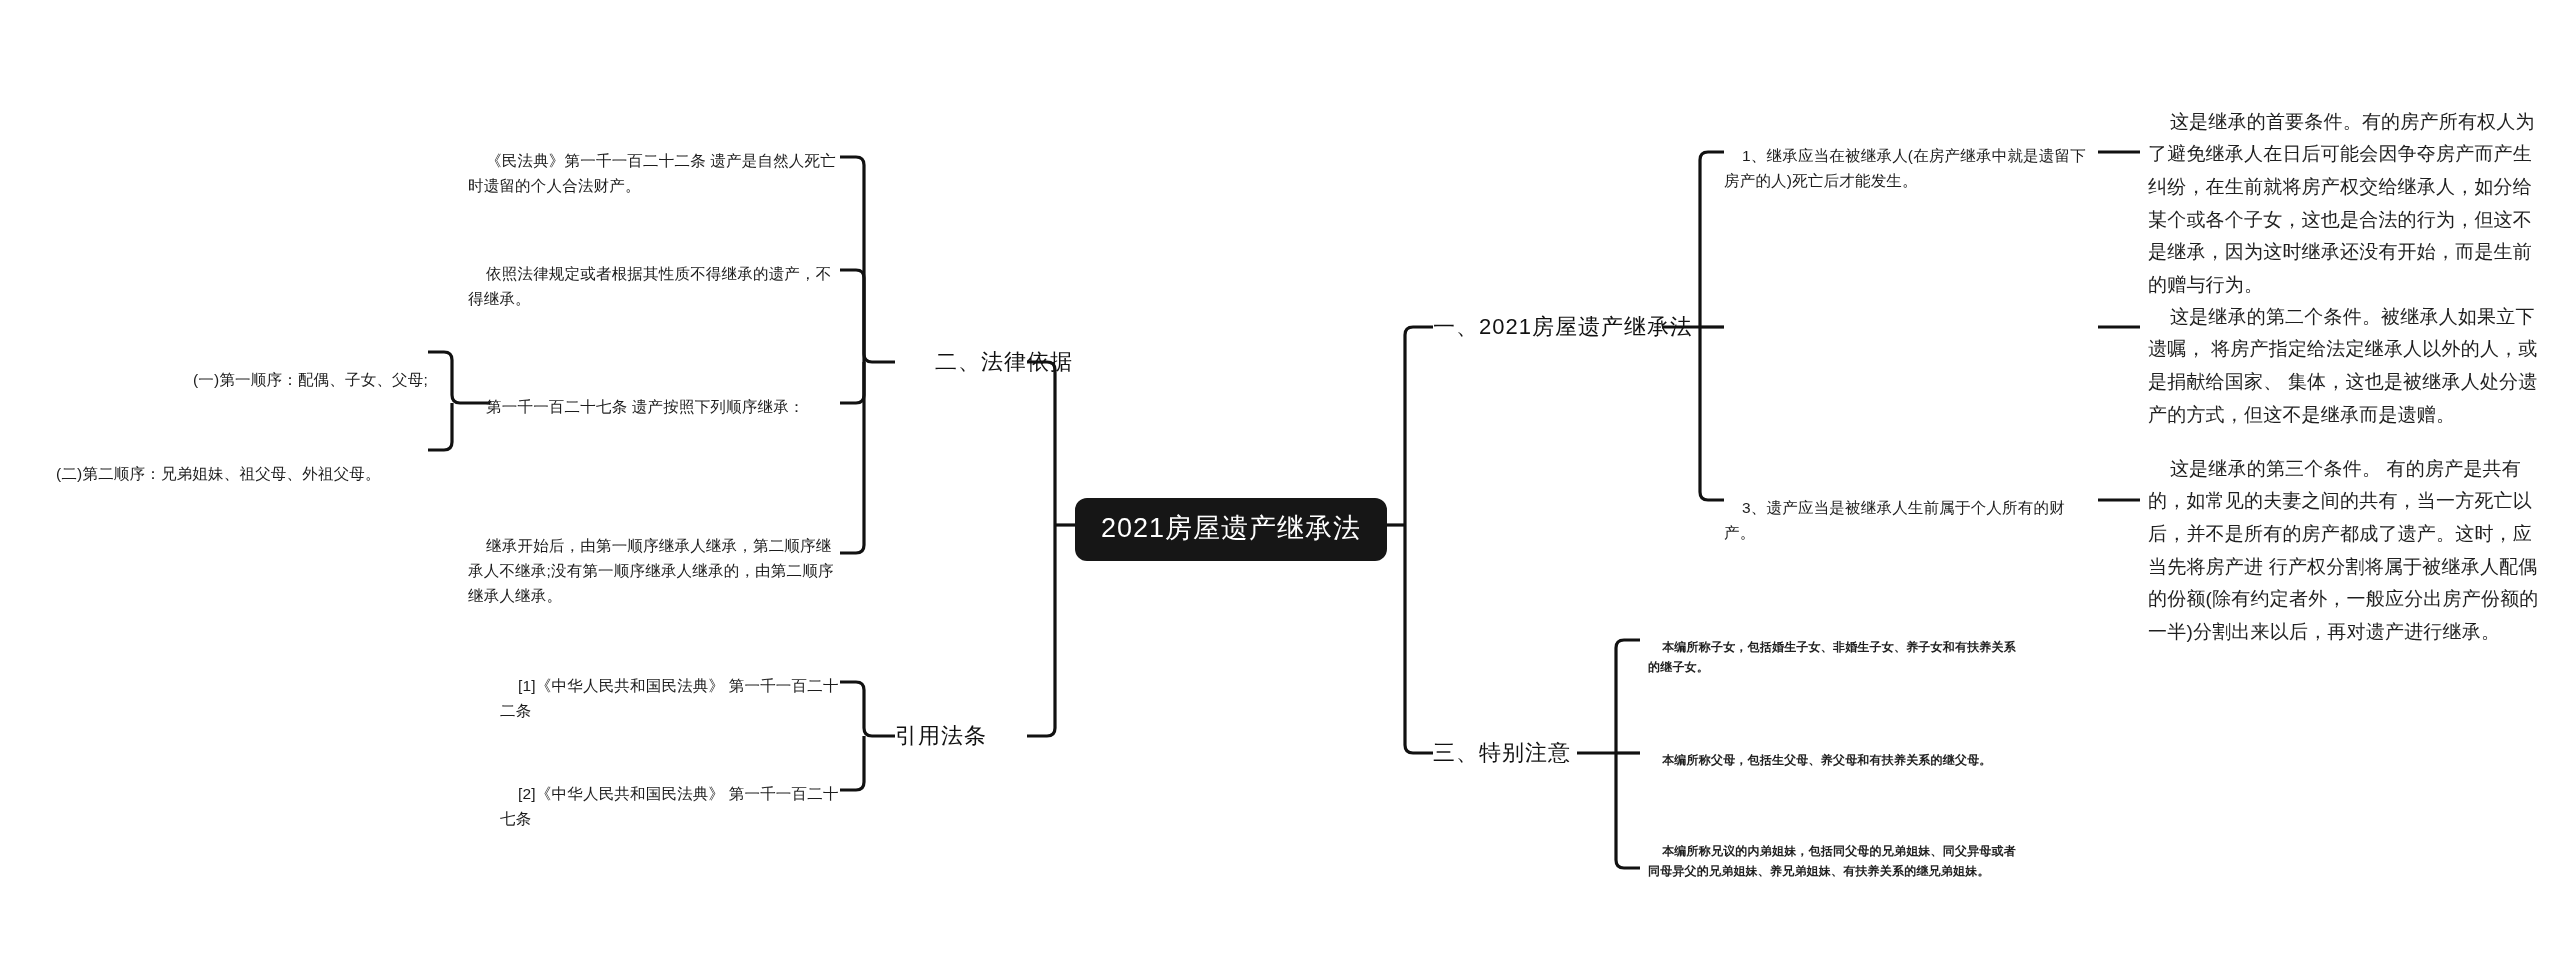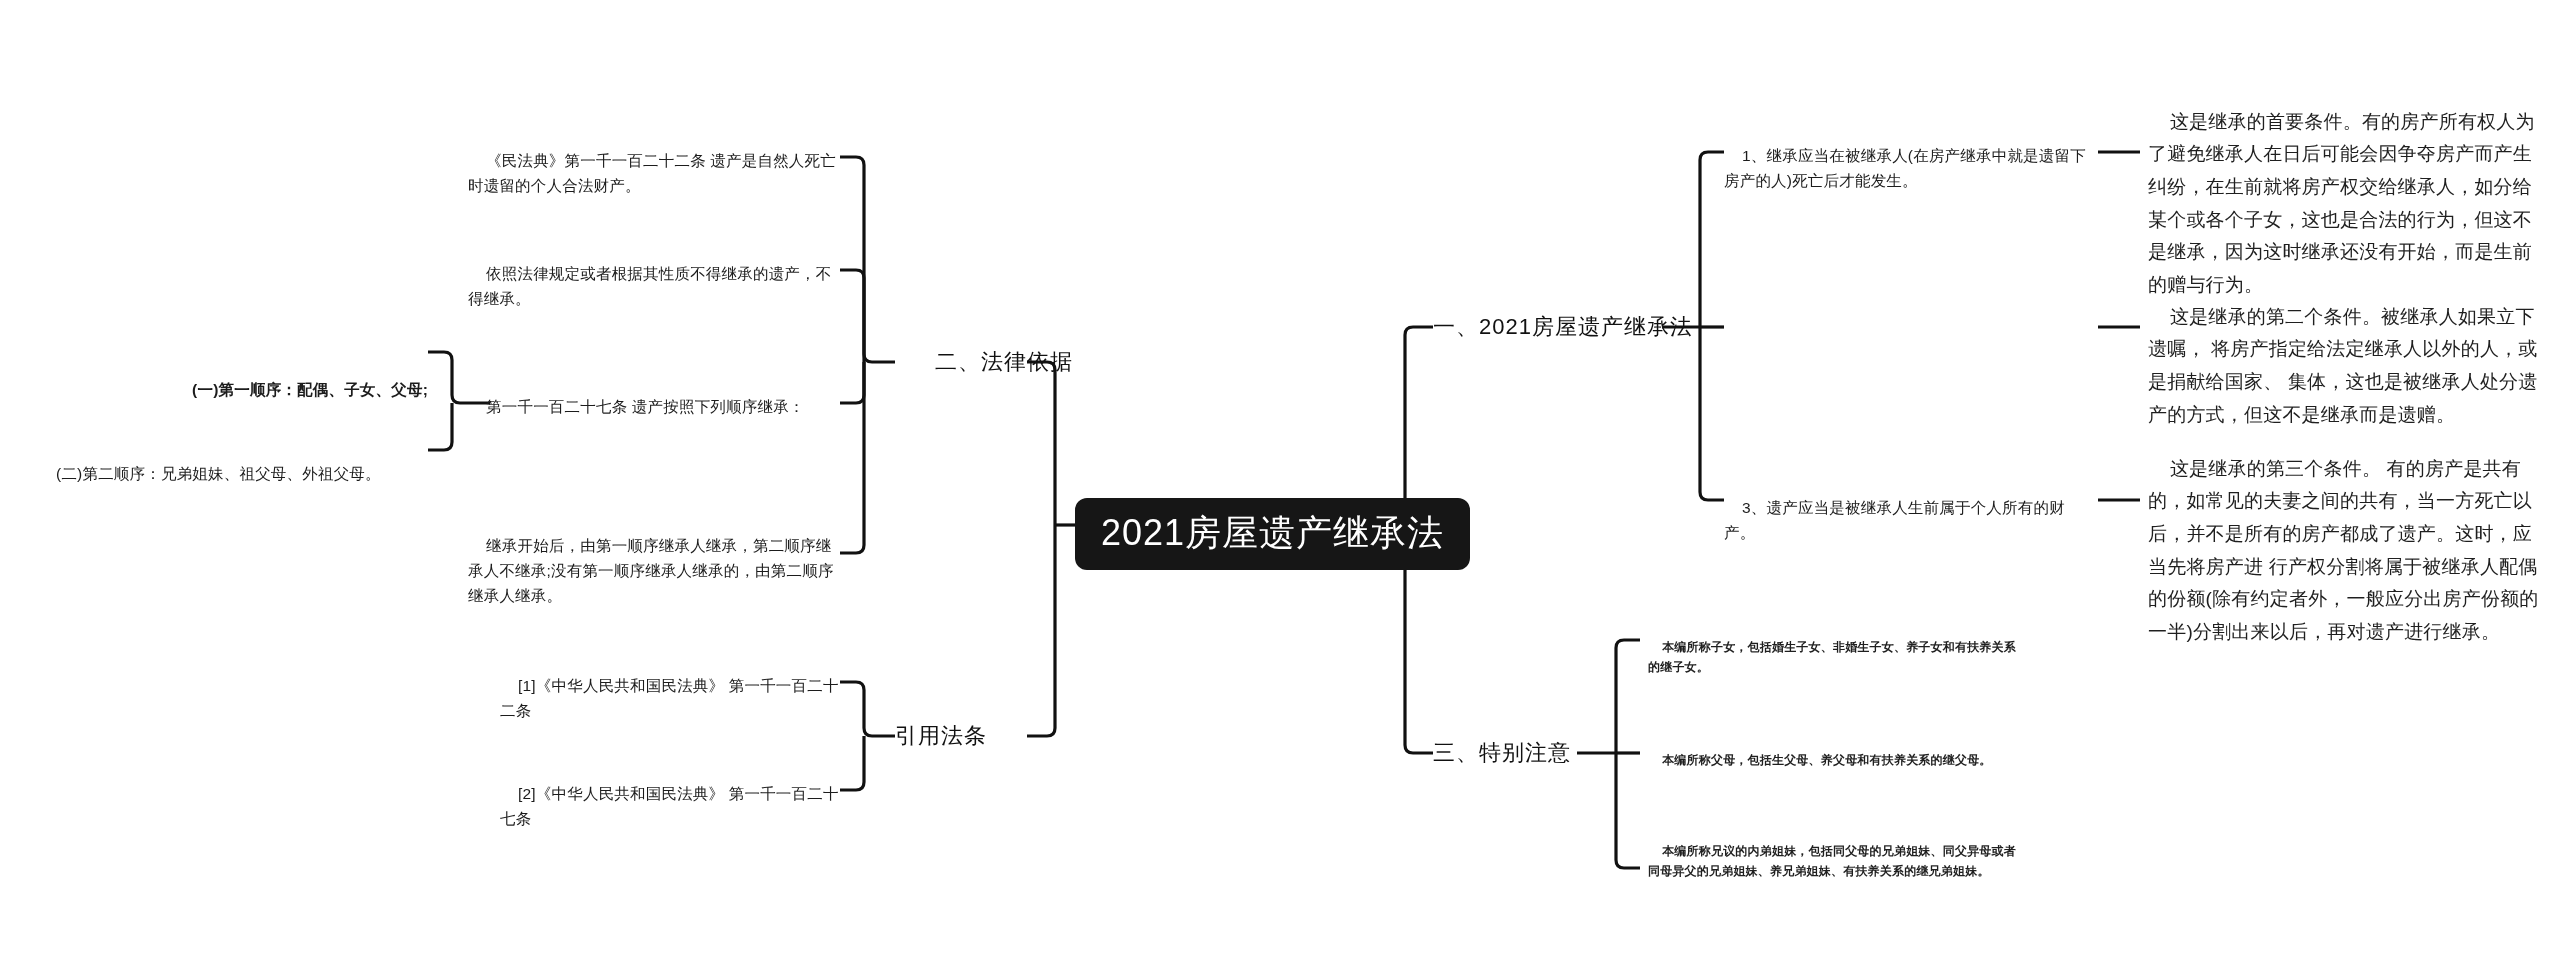--- a/index.html
+++ b/index.html
@@ -34,21 +34,21 @@
     letter-spacing: 0.2px;
     white-space: pre-wrap;
     word-break: break-all;
   }
   
   .root-node {
     position: absolute;
     background: #161616;
     color: #ffffff;
     border-radius: 12px;
-    font-size: 36px;
+    font-size: 27px;
     line-height: 1;
     padding: 17px 26px 19px 26px;
     letter-spacing: 1px;
     white-space: nowrap;
     box-sizing: border-box;
   }
   
   .branch-node {
     font-size: 22px;
     line-height: 1.3;
@@ -175,21 +175,21 @@
   </div>
 
   <div class="node sub-node" style="left:468px; top:369px; width:372px;">
     <span>第一千一百二十七条 遗产按照下列顺序继承：</span>
   </div>
 
   <div class="node sub-node" style="left:468px; top:508px; width:372px;">
     <span>继承开始后，由第一顺序继承人继承，第二顺序继承人不继承;没有第一顺序继承人继承的，由第二顺序继承人继承。</span>
   </div>
 
-  <div class="node sub-node" style="left:56px; top:352px; width:372px; text-align:right;font-weight:bold;">
+  <div class="node sub-node" style="left:56px; top:342px; width:372px; text-align:right;">
     <span>(一)第一顺序：配偶、子女、父母;</span>
   </div>
 
   <div class="node sub-node" style="left:38px; top:436px; width:390px;">
     <span>(二)第二顺序：兄弟姐妹、祖父母、外祖父母。</span>
   </div>
 
   <div class="node branch-node" style="left:895px; top:722px;">
     <span>引用法条</span>
   </div>

